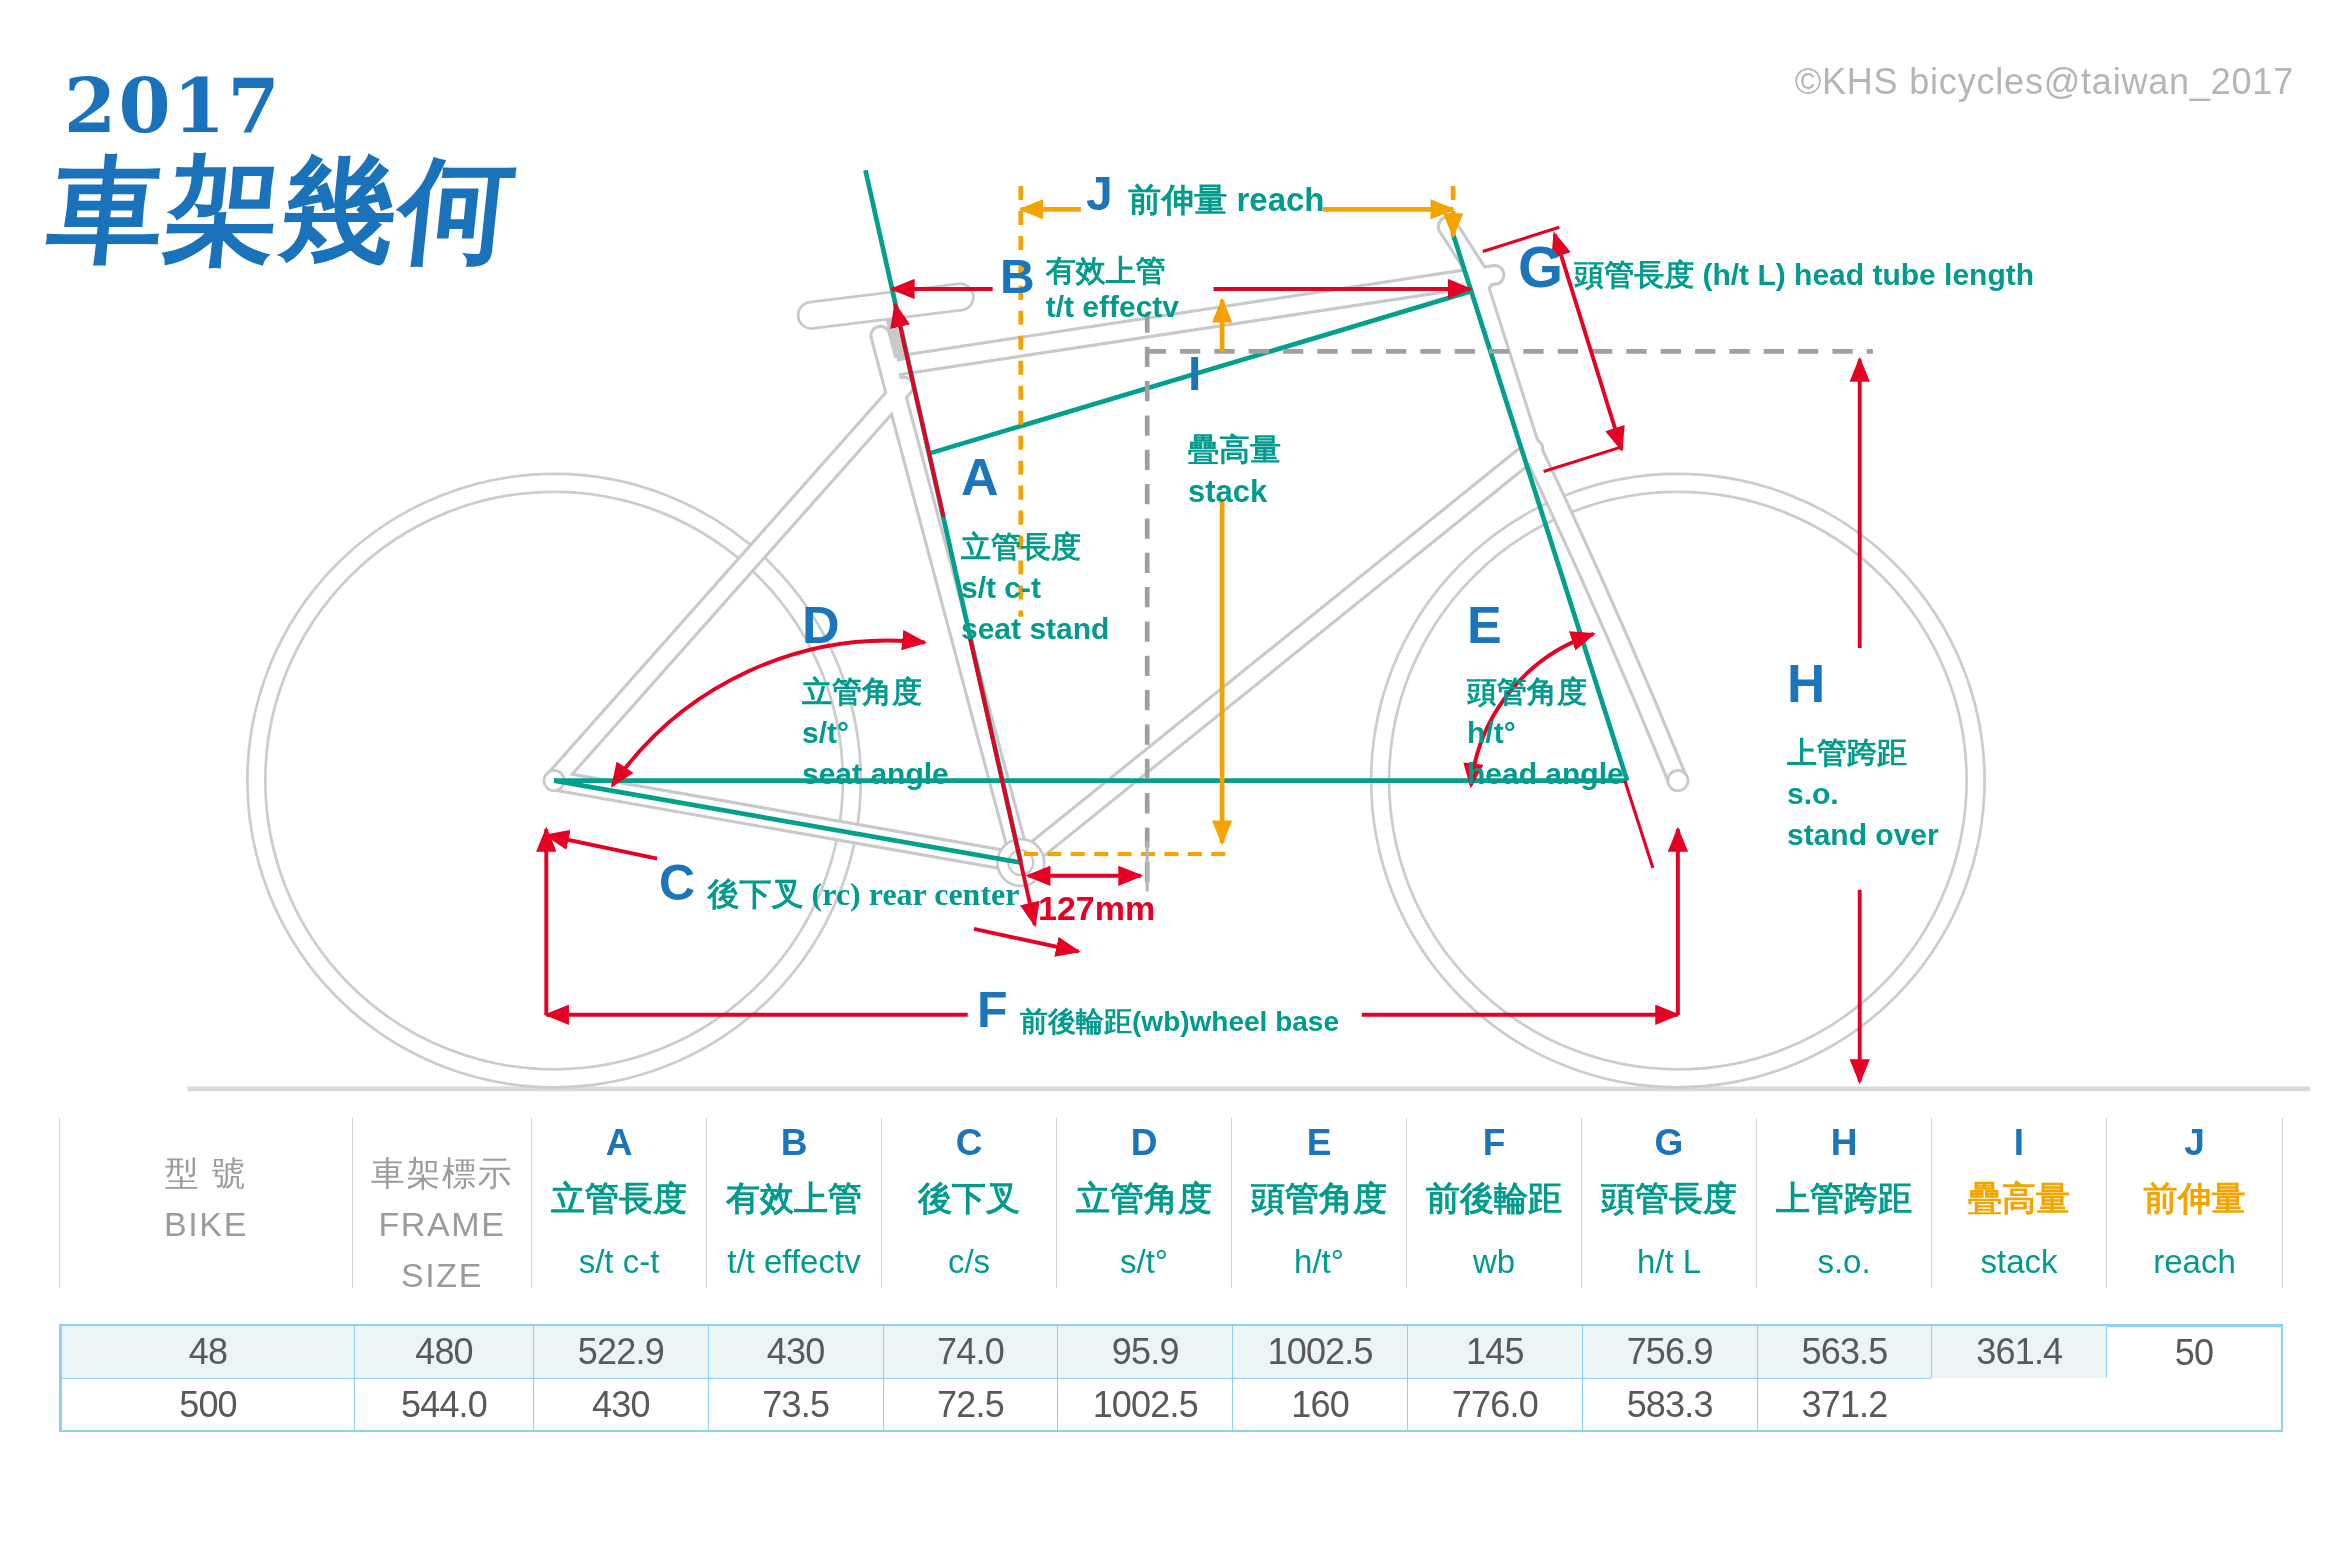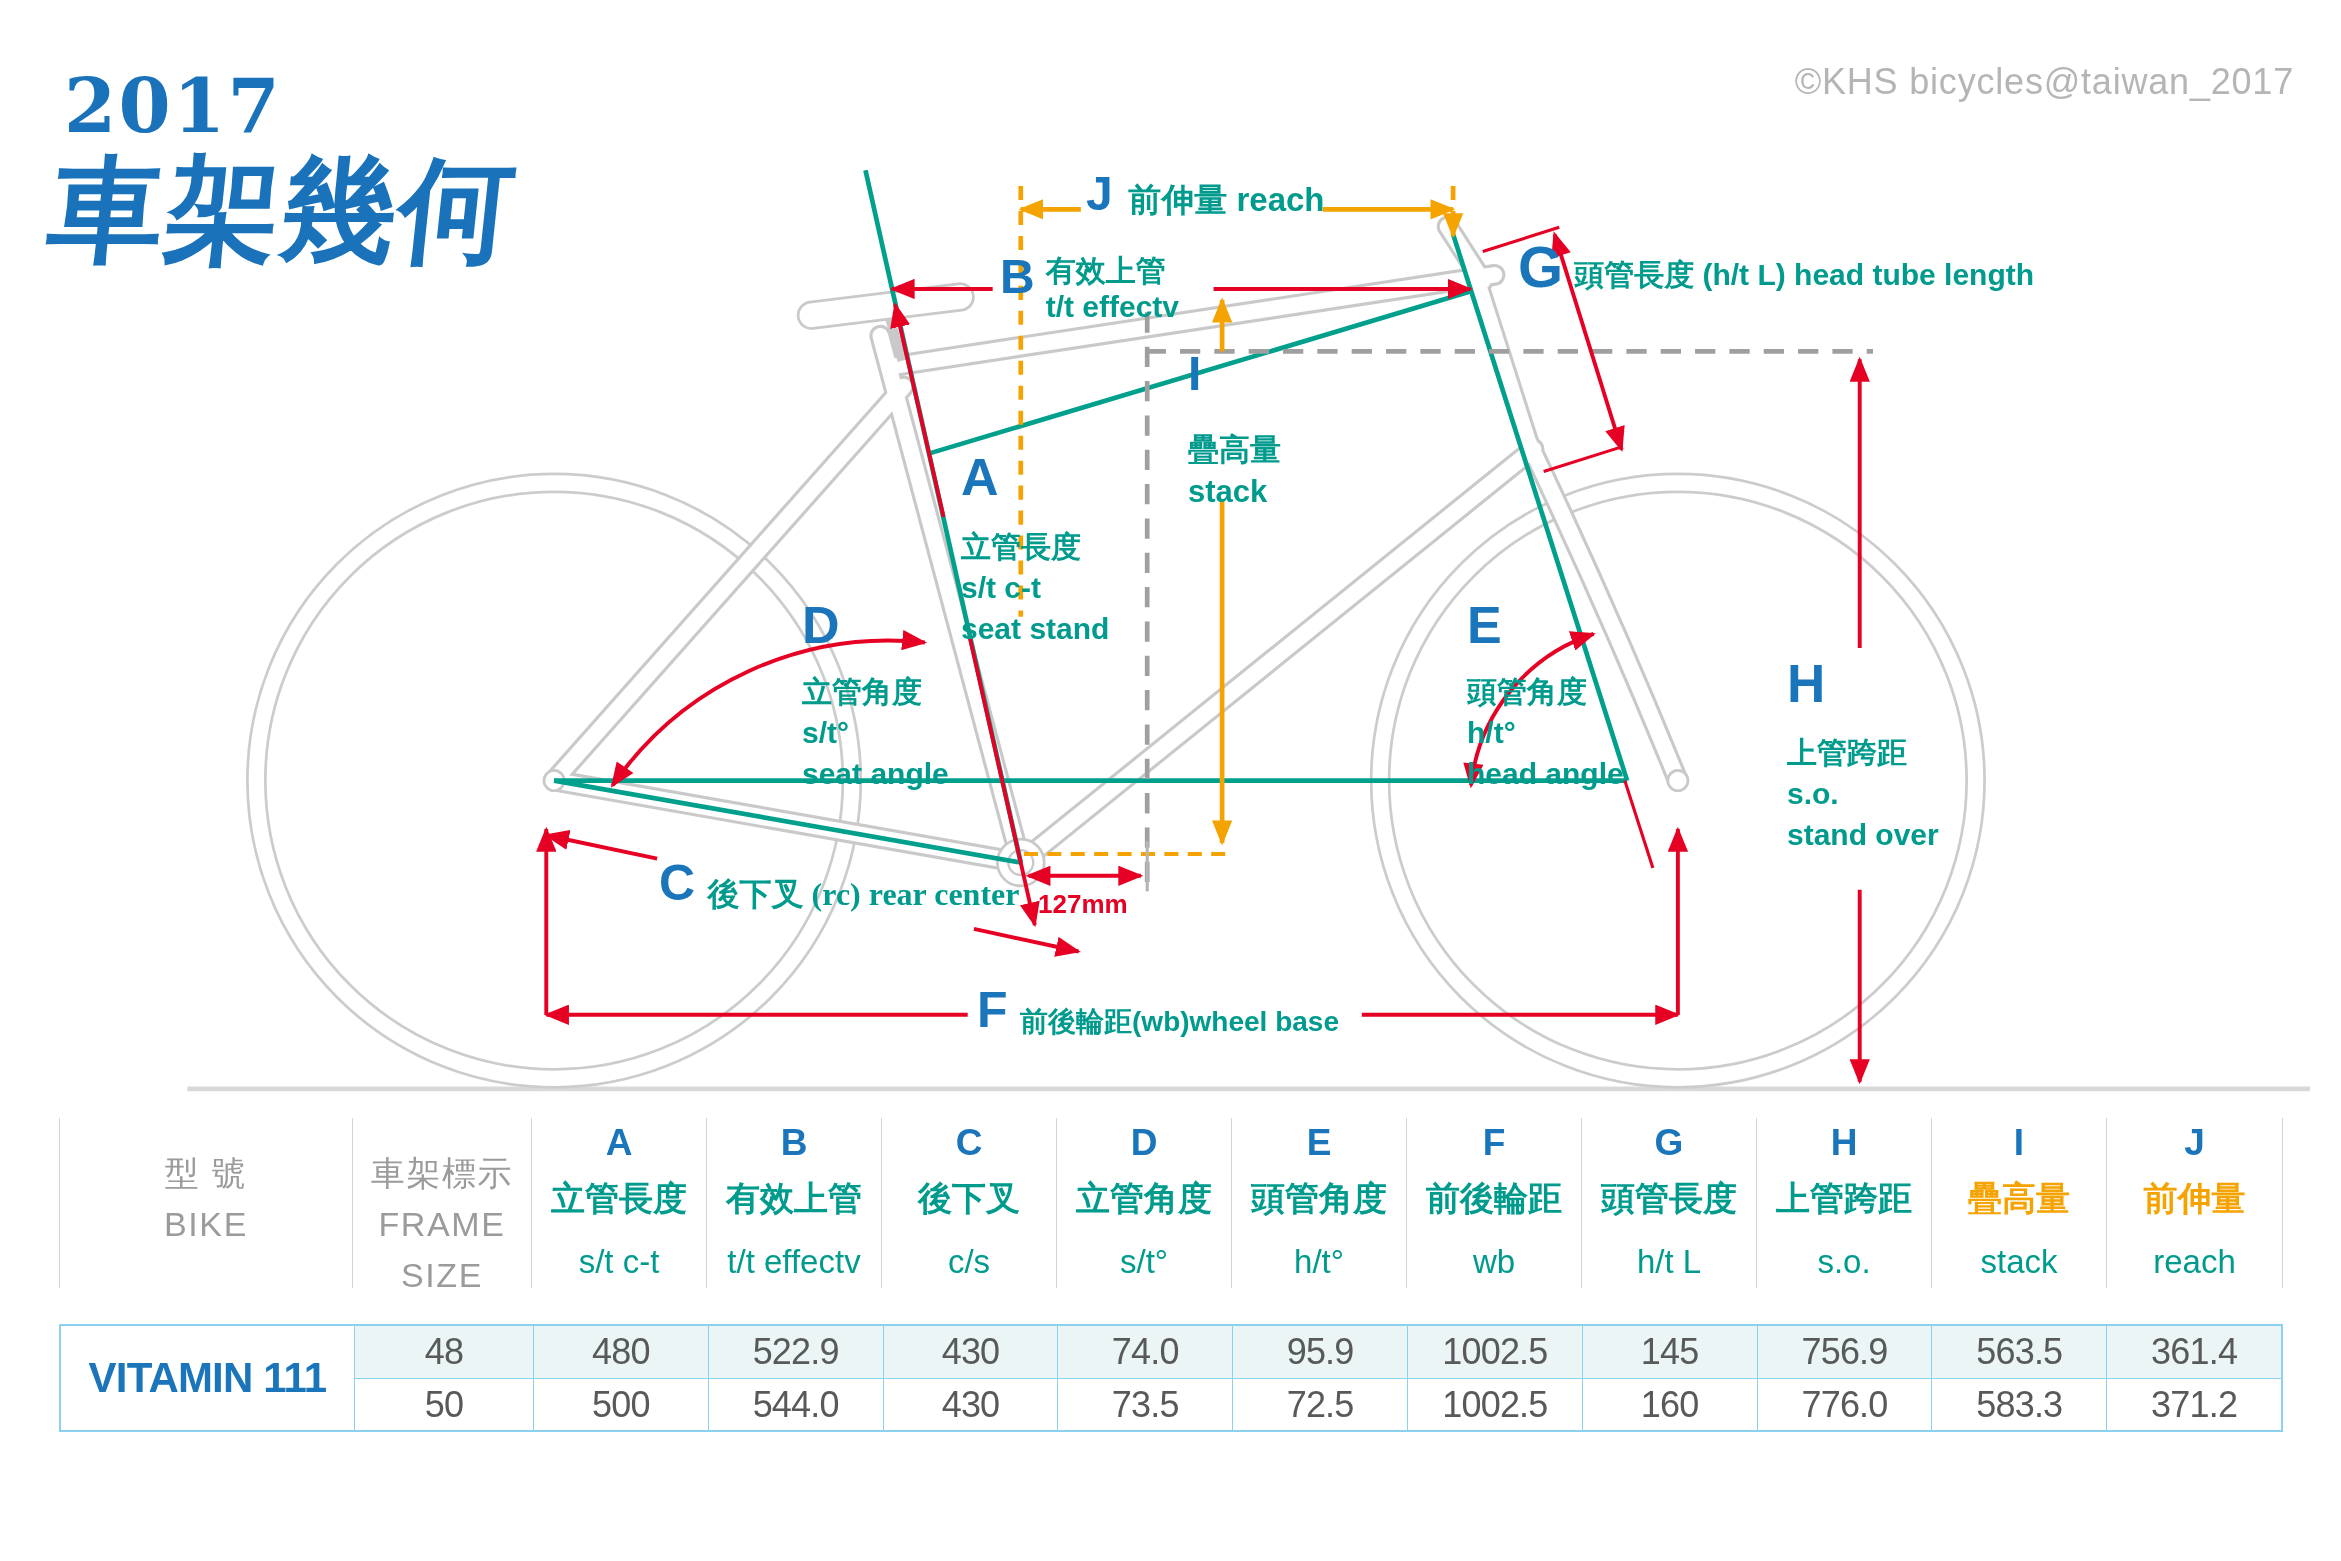--- a/index.html
+++ b/index.html
@@ -21,21 +21,21 @@
   .copyright{
     position:absolute;top:61px;right:48px;
     font-size:36px;color:#b5b5b5;letter-spacing:0.8px;
   }
   
   #geo-svg{position:absolute;left:0;top:0;width:2342px;height:1562px;}
   .dlabel{position:absolute;display:flex;line-height:1;}
   .dletter{font-weight:bold;color:#1b75bb;line-height:1;}
   .dtext{color:#009b8d;font-weight:bold;}
   .dtext .ln{display:block;}
-  .red-note{position:absolute;color:#e60023;font-weight:bold;font-size:26px;line-height:1;text-align:center;}
+  .red-note{position:absolute;color:#e60023;font-weight:bold;font-size:34px;line-height:1;text-align:center;}
   
   .geo-table{position:absolute;left:59px;top:1118px;width:2224px;}
   .thead{display:flex;border-left:1.6px solid #d4d4d4;border-right:1.6px solid #d4d4d4;height:170px;}
   .th{border-right:1.6px solid #d4d4d4;text-align:center;box-sizing:border-box;
       display:flex;flex-direction:column;align-items:center;}
   .th:last-child{border-right:none;}
   .th .letter{font-size:37px;font-weight:bold;color:#1b75bb;margin-top:4.7px;line-height:1.1;}
   .th .zh{font-size:34px;font-weight:bold;color:#009b8d;margin-top:17px;line-height:1.1;}
   .th .zh.orange{color:#f5a300;}
   .th .sub{font-size:33px;color:#009b8d;margin-top:26.5px;line-height:1.1;}
@@ -284,21 +284,20 @@
     </div>
     <div class="th w-col">
       <span class="letter">J</span>
       <span class="zh orange">前伸量</span>
       <span class="sub">reach</span>
     </div>
   </div>
 
   <div class="tdata">
 
-    <div class="td model">VITAMIN 111</div>
 
     <div class="td r0">48</div>
     <div class="td r0">480</div>
     <div class="td r0">522.9</div>
     <div class="td r0">430</div>
     <div class="td r0">74.0</div>
     <div class="td r0">95.9</div>
     <div class="td r0">1002.5</div>
     <div class="td r0">145</div>
     <div class="td r0">756.9</div>

